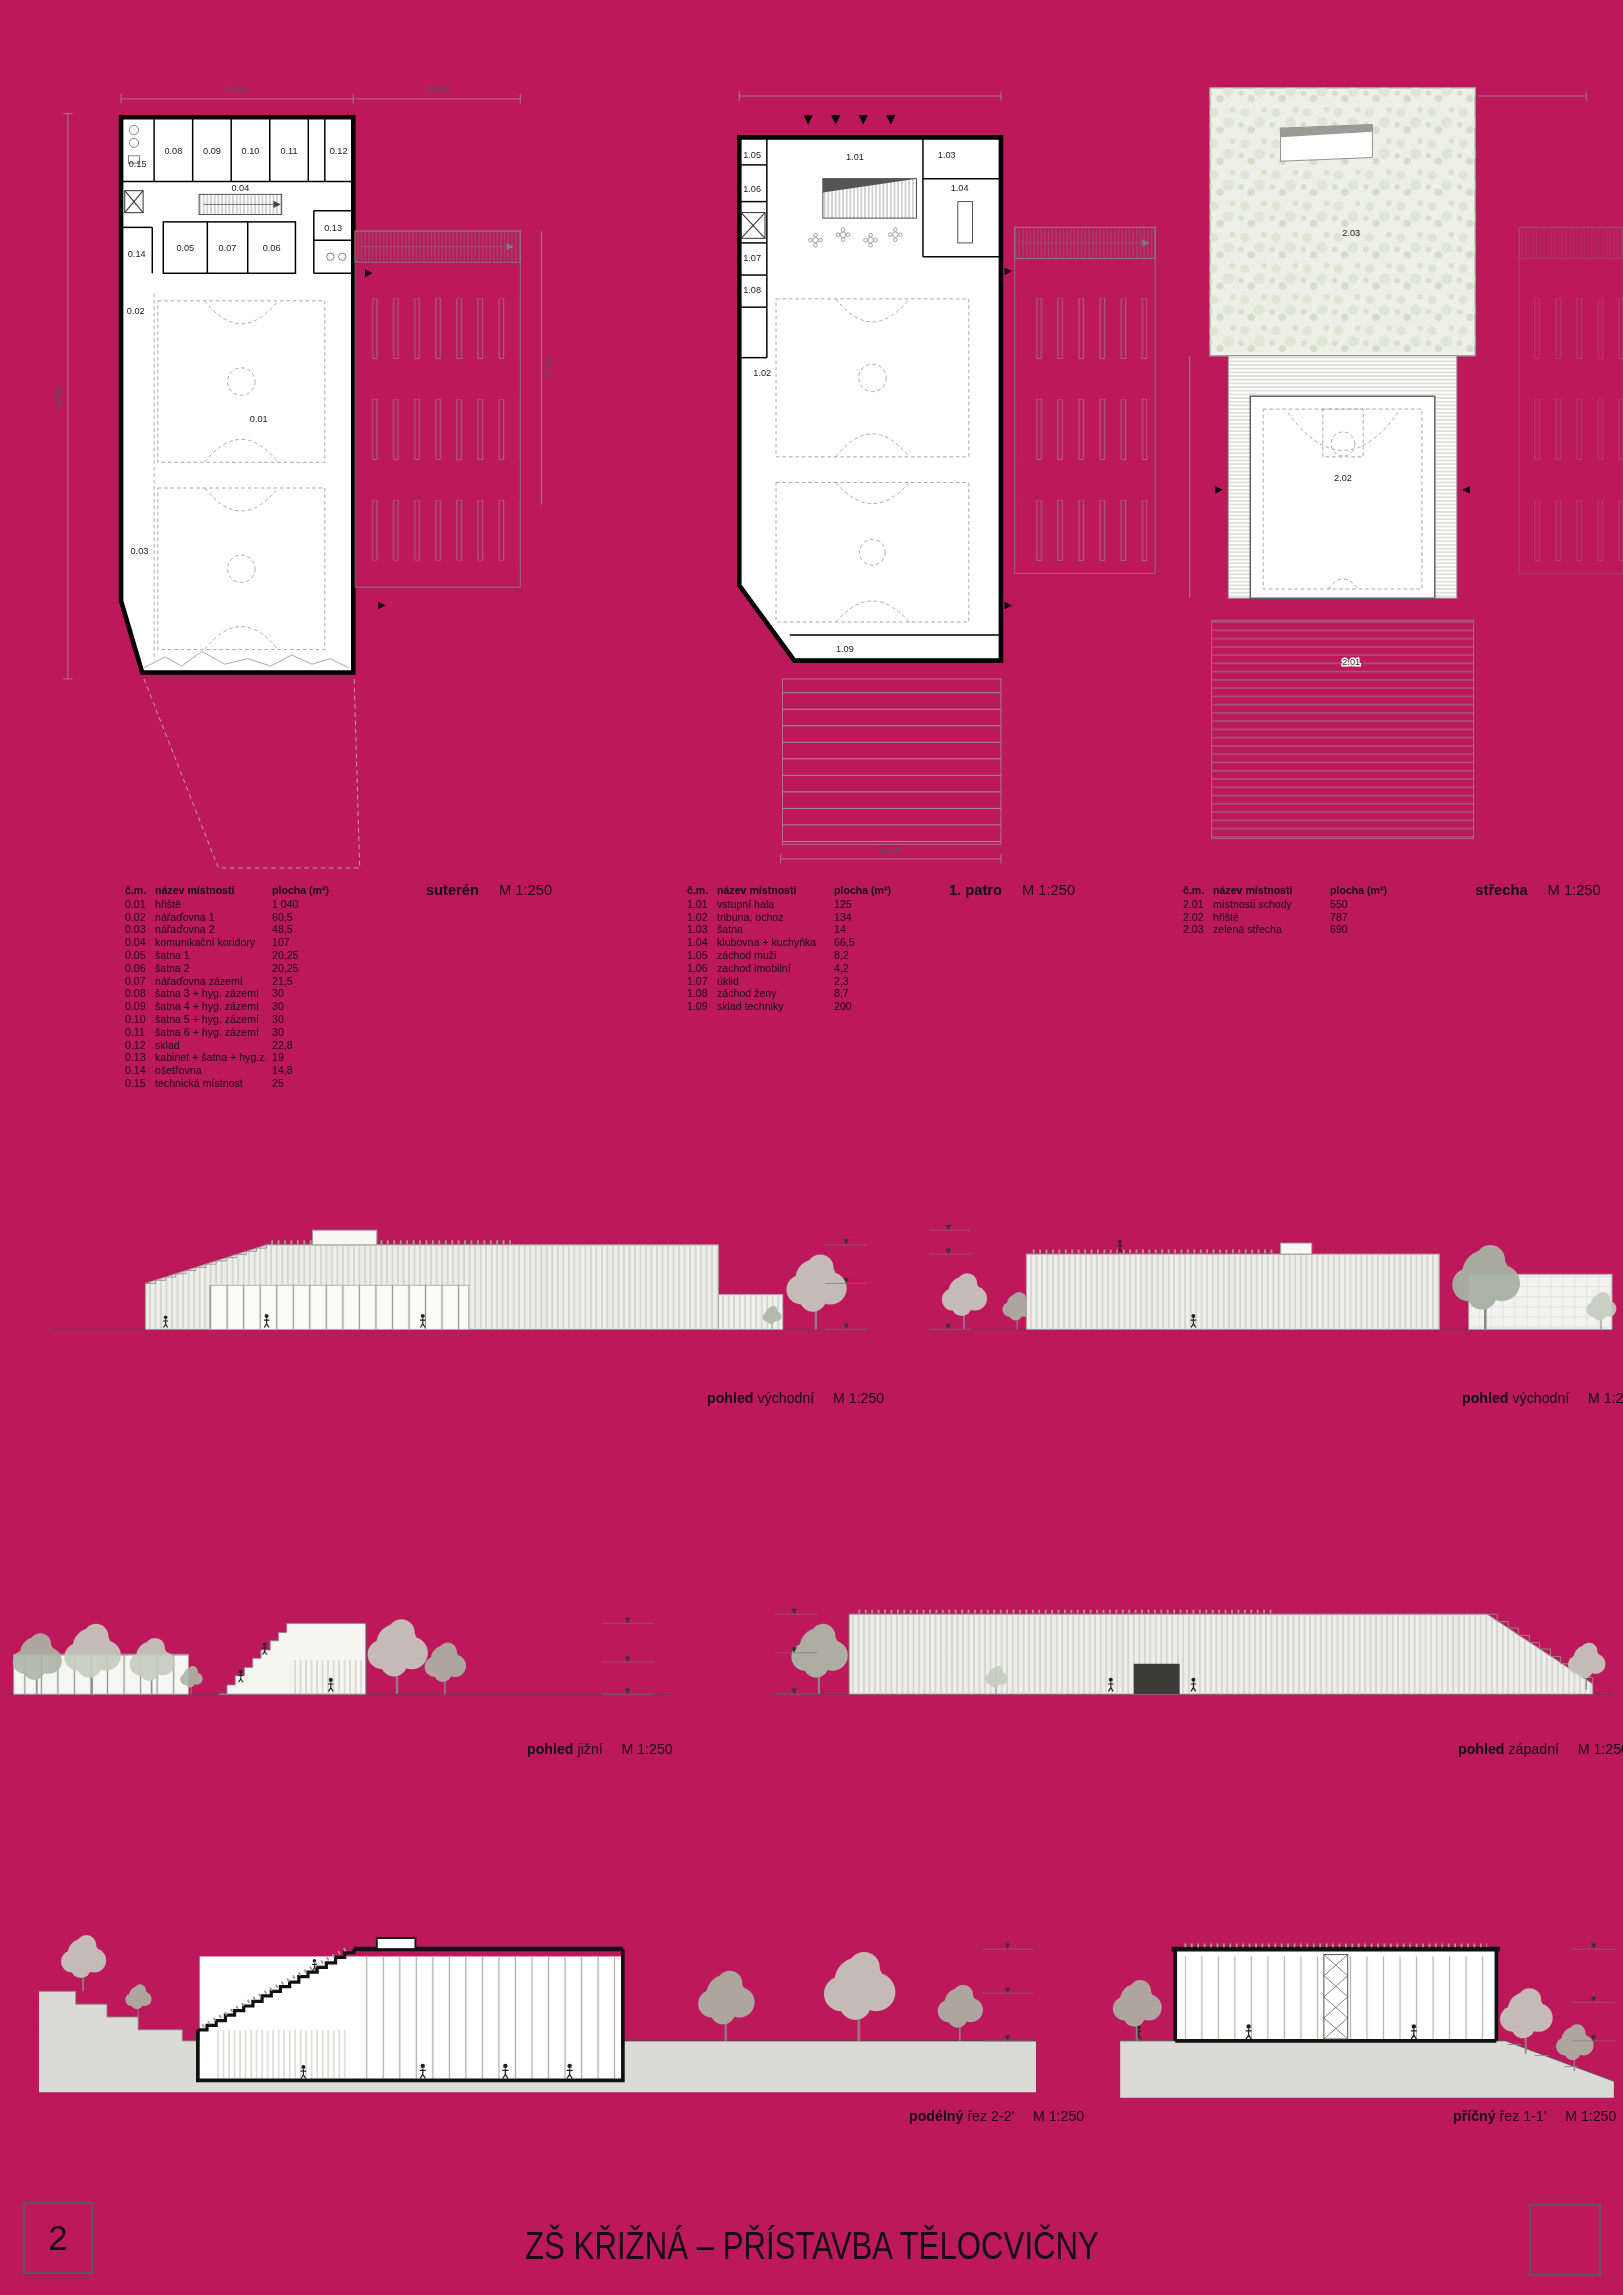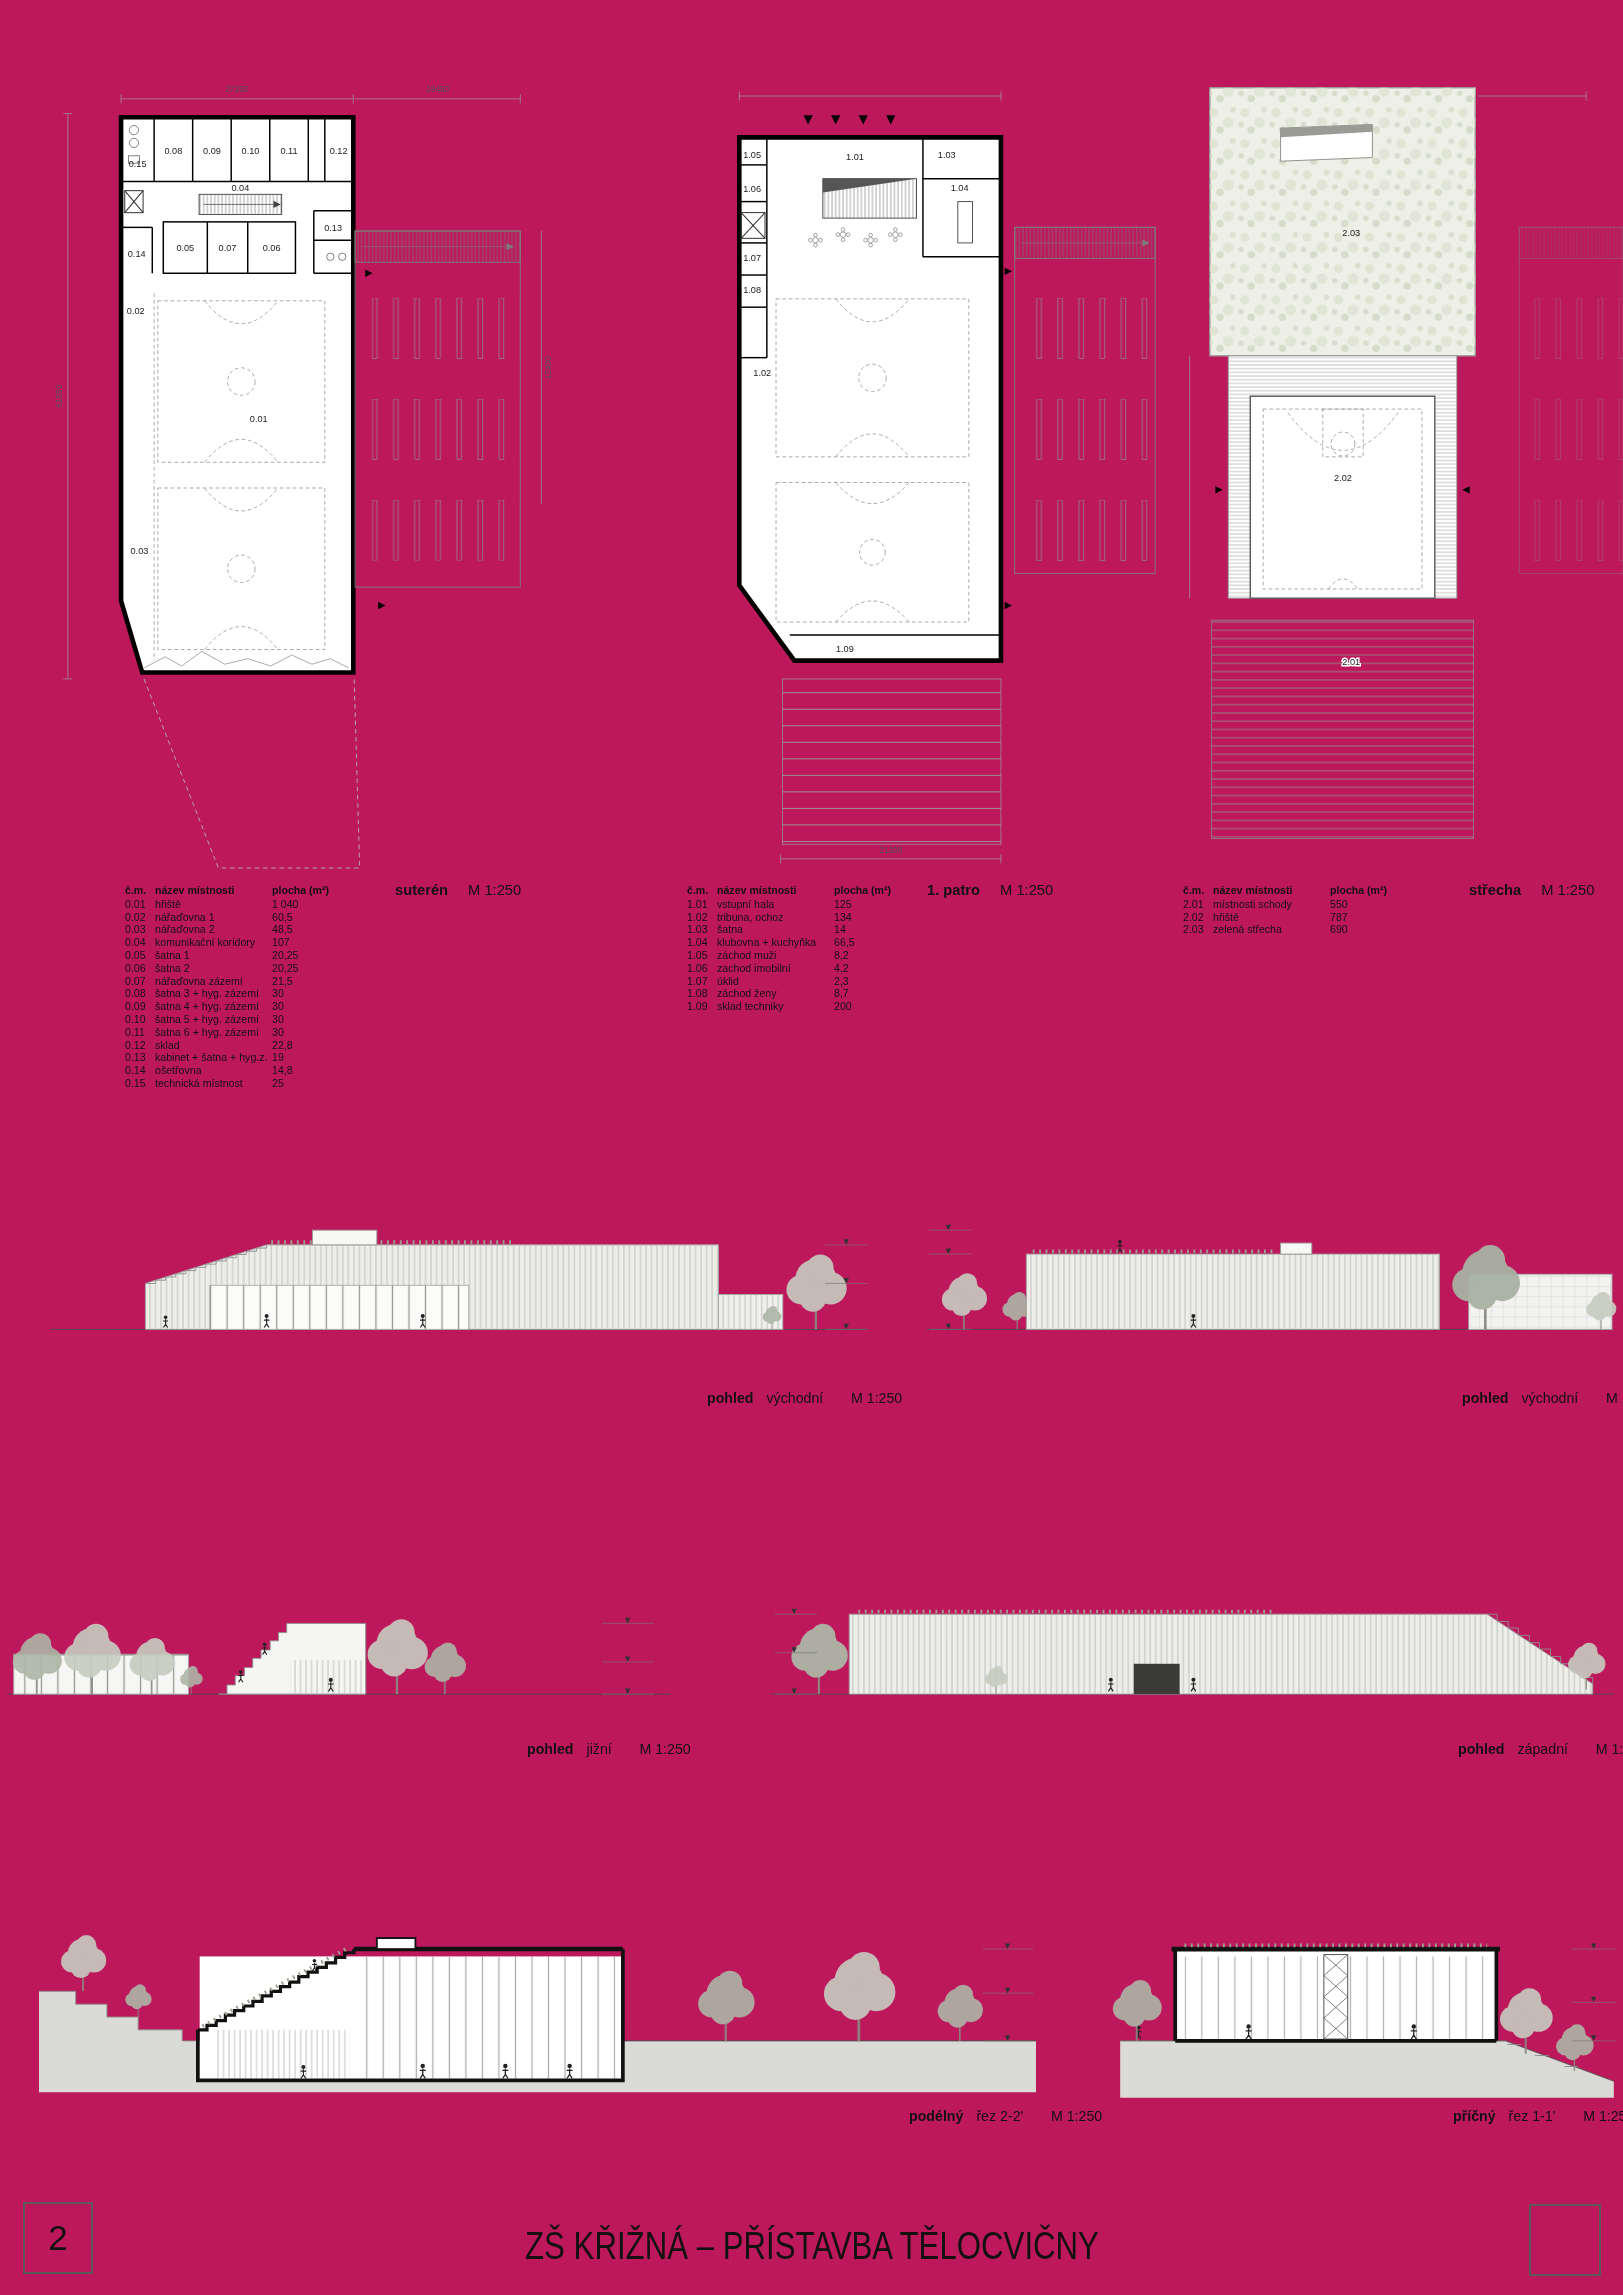--- a/index.html
+++ b/index.html
@@ -8,23 +8,23 @@
   svg.draw{position:absolute;overflow:visible;}
   
   .legend{position:absolute;width:312px;font-size:10.6px;color:#111;margin-left:24px;}
   .lhead{display:flex;font-weight:bold;line-height:13px;margin-bottom:0.9px;}
   .lrow{display:flex;line-height:12.8px;}
   .lc{display:block;}
   .lc.c0{width:30px;}
   .lc.c1{width:117px;}
   .lc.c2{flex:1;}
   
-  .cap{position:absolute;display:flex;justify-content:flex-start;gap:20px;font-size:14.7px;color:#111;}
+  .cap{position:absolute;display:flex;justify-content:center;gap:20px;font-size:14.7px;color:#111;}
   .cap .b{font-weight:bold;}
-  .vcap{position:absolute;display:flex;gap:13px;font-size:14.2px;color:#111;white-space:nowrap;}
+  .vcap{position:absolute;display:flex;gap:4px;font-size:14.2px;color:#111;white-space:nowrap;}
   .vcap .b{font-weight:bold;}
   .vcap .sc{margin-left:14.7px;}
   
   .pagebox{position:absolute;left:23px;top:2202px;width:66px;height:68px;border:2.8px solid #5a5a5a;
            display:flex;align-items:center;justify-content:center;font-size:35px;color:#111;}
   .cornerbox{position:absolute;left:1529px;top:2204px;width:68px;height:68px;border:2.8px solid #5a5a5a;}
   .title{position:absolute;left:0;right:0;top:2224px;text-align:center;font-size:39px;color:#111;
          transform:scaleX(.8);transform-origin:50% 50%;letter-spacing:0px;}
   
   .dim line{stroke:#9a9a9a;stroke-width:.8;}

